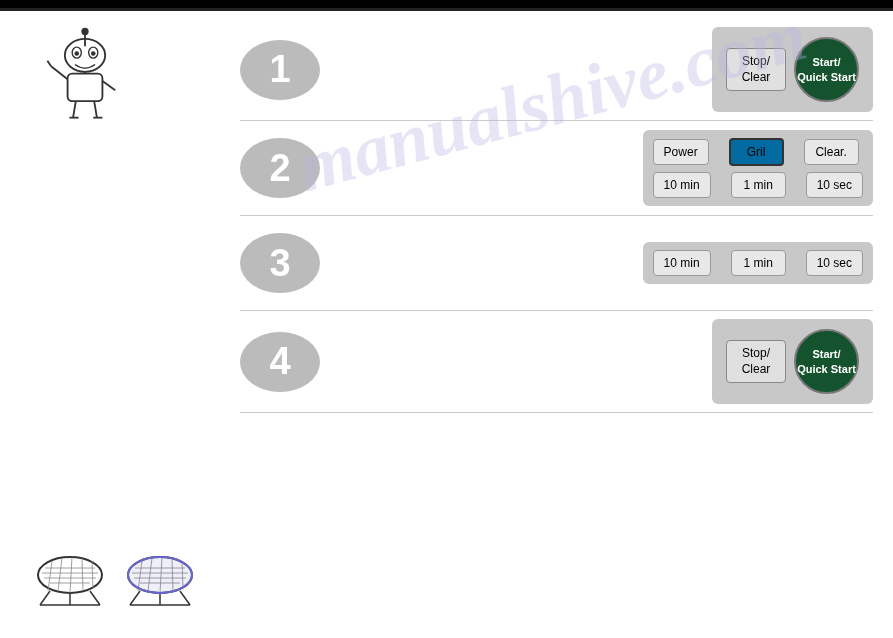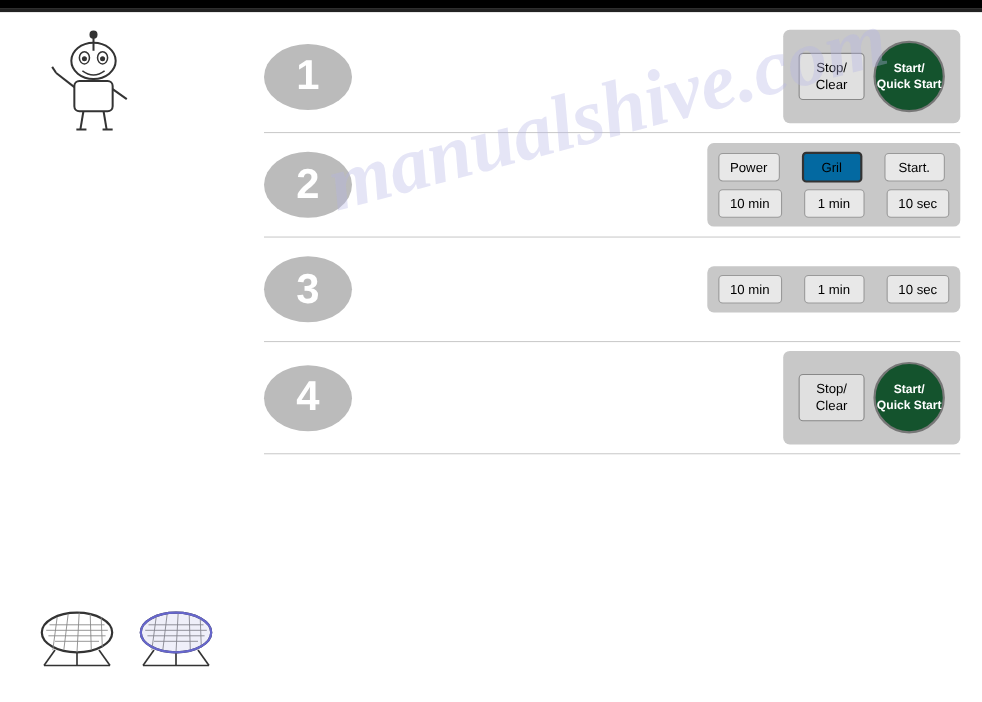--- a/index.html
+++ b/index.html
@@ -325,21 +325,21 @@
 
     <div class="step-row">
       <div class="step-number">
         <span>2</span>
       </div>
       <div class="step-content">
         <div class="btn-panel">
           <div class="btn-row">
             <button class="panel-btn">Power</button>
             <button class="panel-btn highlighted">Gril</button>
-            <button class="panel-btn">Start.</button>
+            <button class="panel-btn">Clear.</button>
           </div>
           <div class="btn-row">
             <button class="panel-btn">10 min</button>
             <button class="panel-btn">1 min</button>
             <button class="panel-btn">10 sec</button>
           </div>
         </div>
       </div>
     </div>
 

